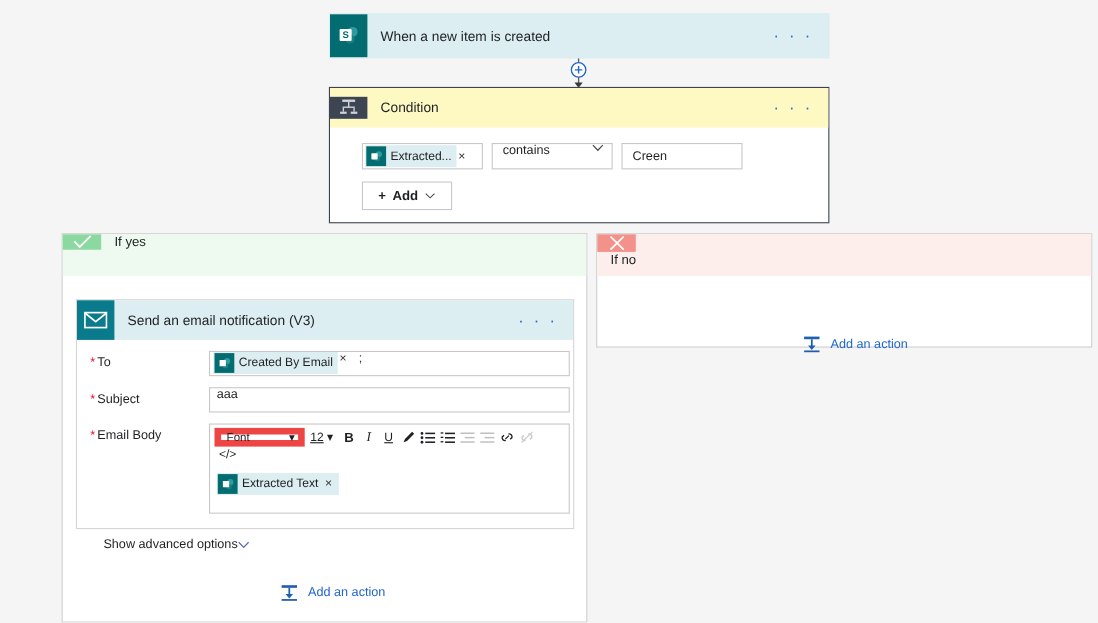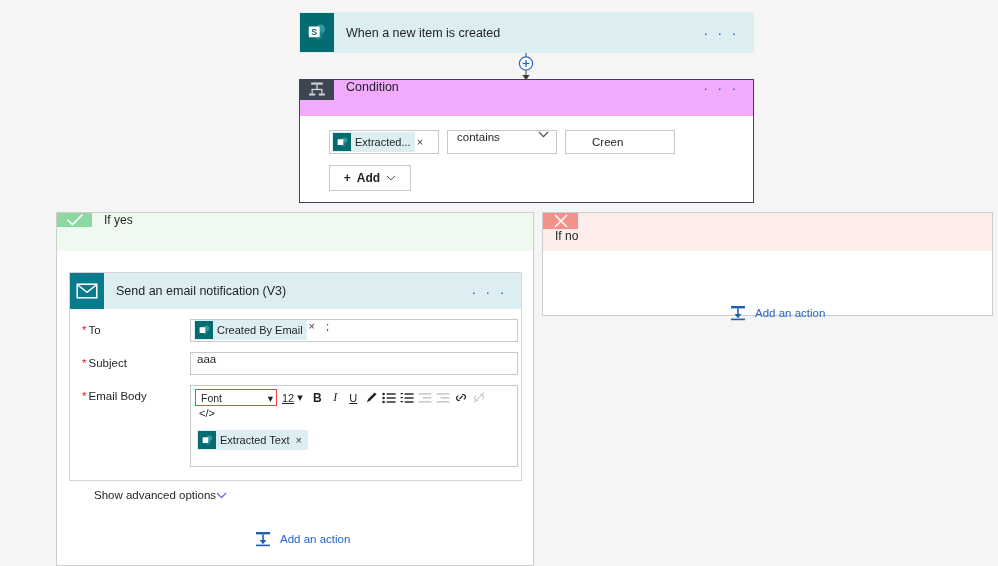--- a/index.html
+++ b/index.html
@@ -58,22 +58,22 @@
   
   .condition-card {
     position: absolute;
     left: 299px; top: 79px;
     width: 455px; height: 124px;
     background: #ffffff;
     border: 1px solid #3b4252;
   }
   .condition-header {
     height: 36px;
-    display: flex; align-items: flex-start;
-    background: #f0abfc;
+    display: flex; align-items: center;
+    background: #fef9c3;
   }
   .icon-cond { background: #3e4552; width: 34px; min-width: 34px;
     display:flex; align-items:center; justify-content:center; }
   .condition-body {
     padding: 14px 0 0 29px;
   }
   .cond-row {
     display: flex; align-items: center; gap: 8px;
   }
   .token-field {
@@ -110,21 +110,21 @@
     background: #fff;
     display: flex; justify-content: space-between;
     padding: 0 7px 0 9px;
     font-size: 11.5px; color: #1e2023;
   }
   .text-box {
     width: 110px; height: 24px;
     border: 1px solid #c8c8c8;
     background: #fff;
     display: flex; align-items: center;
-    padding: 0 26px;
+    padding: 0 9px;
     font-size: 11.5px; color: #1e2023; text-align: center;
   }
   .add-btn {
     margin-top: 11px;
     width: 82px; height: 26px;
     border: 1px solid #c8c8c8;
     background: #fff;
     display: flex; align-items: center; justify-content: center;
     gap: 6px;
     font-size: 12px; font-weight: bold; color: #1e2023;
@@ -198,21 +198,21 @@
     border: 1px solid #c8c8c8;
     background: #fff;
   }
   .rte-toolbar {
     display: flex; flex-wrap: wrap; align-items: center;
     padding: 3px 4px 1px 4px;
     gap: 1px;
   }
   .tb-font {
     width: 82px; height: 17px;
-    border: 1px solid #ef4444;
+    border: 6px solid #ef4444;
     display: flex; align-items: center; justify-content: space-between;
     padding: 0 3px 0 5px;
     font-size: 10.5px; color: #1e2023;
     margin-right: 4px;
   }
   .tb-size {
     display: flex; align-items: center; gap: 3px;
     font-size: 11px; color: #1e2023;
     margin-right: 5px;
   }

